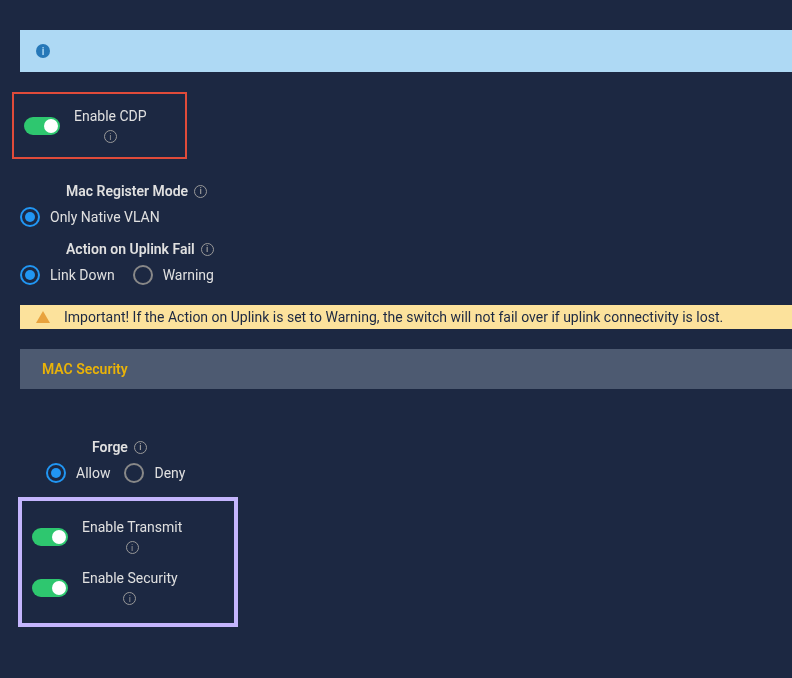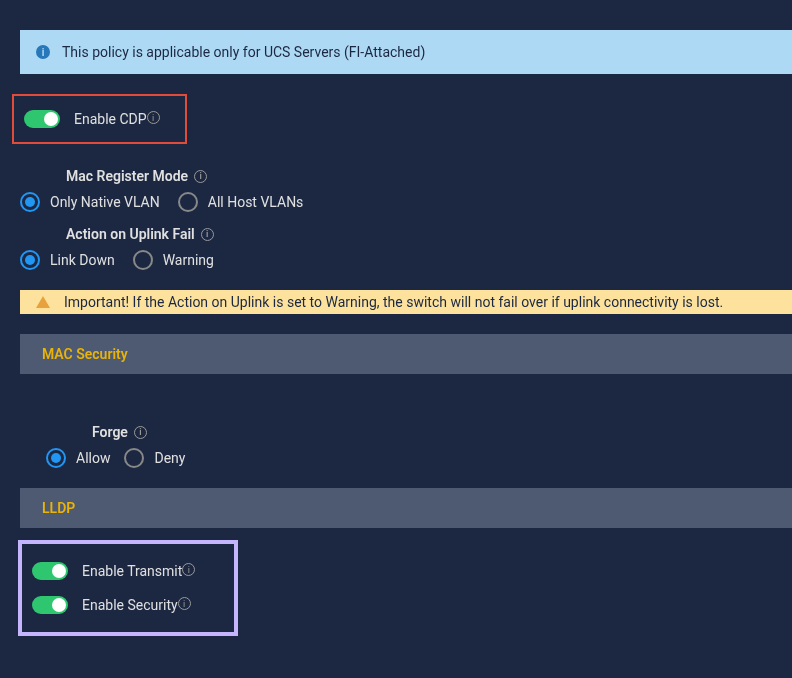--- a/index.html
+++ b/index.html
@@ -91,22 +91,24 @@
       width: 14px;
       height: 14px;
       border-radius: 50%;
       background: #ffffff;
       position: absolute;
       top: 2px;
       right: 2px;
     }
     .label-with-info {
       display: inline-flex;
-      align-items: flex-start;
+      align-items: center;
+      gap: 6px;
       color: #e0e0e0;
+      flex-direction: column;
     }
     .info-circle {
       width: 13px;
       height: 13px;
       border: 1px solid #999;
       border-radius: 50%;
       display: inline-flex;
       align-items: center;
       justify-content: center;
       font-size: 9px;
@@ -171,21 +173,20 @@
       margin-left: 0;
       gap: 14px;
     }
   </style>
 </head>
 <body>
 
 <div class="container">
   <div class="info-banner">
     <span class="info-icon">i</span>
-    <span>This policy is applicable only for UCS Servers (FI-Attached)</span>
   </div>
 
   <div class="highlight-box-1">
     <div class="toggle">
       <div class="toggle-knob"></div>
     </div>
     <span class="label-with-info">
       <span>Enable CDP</span>
       <span class="info-circle">i</span>
     </span>
@@ -193,24 +194,20 @@
 
   <div class="section-label">
     <span>Mac Register Mode</span>
     <span class="info-circle">i</span>
   </div>
   <div class="radio-group">
     <div class="radio-option">
       <div class="radio selected"></div>
       <span>Only Native VLAN</span>
     </div>
-    <div class="radio-option">
-      <div class="radio"></div>
-      <span>All Host VLANs</span>
-    </div>
   </div>
 
   <div class="section-label">
     <span>Action on Uplink Fail</span>
     <span class="info-circle">i</span>
   </div>
   <div class="radio-group">
     <div class="radio-option">
       <div class="radio selected"></div>
       <span>Link Down</span>
@@ -238,21 +235,20 @@
         <div class="radio selected"></div>
         <span>Allow</span>
       </div>
       <div class="radio-option">
         <div class="radio"></div>
         <span>Deny</span>
       </div>
     </div>
   </div>
 
-  <div class="section-header">LLDP</div>
 
   <div class="highlight-box-2">
     <div class="toggle-row">
       <div class="toggle">
         <div class="toggle-knob"></div>
       </div>
       <span class="label-with-info">
         <span>Enable Transmit</span>
         <span class="info-circle">i</span>
       </span>

